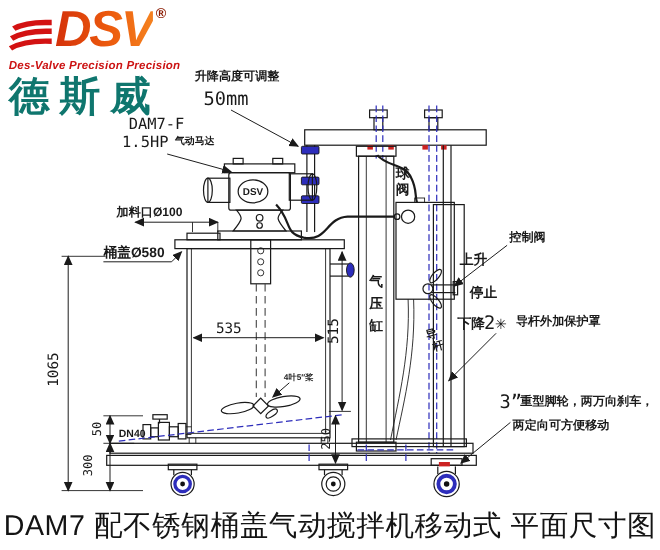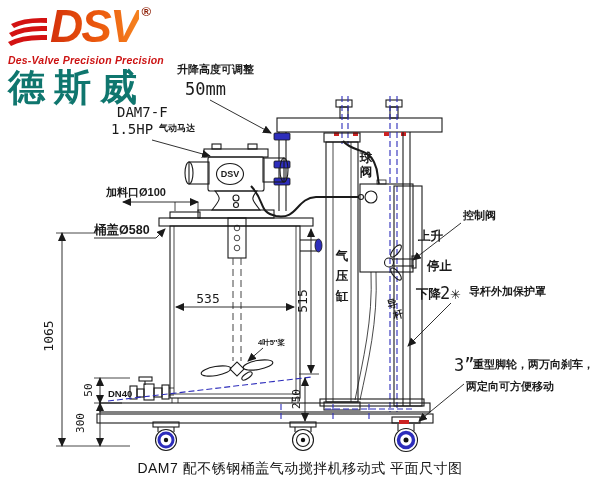--- a/index.html
+++ b/index.html
@@ -15,21 +15,21 @@
     background:linear-gradient(90deg,#d4310a 0%,#ec5a0d 55%,#f5821f 100%);
     -webkit-background-clip:text;background-clip:text;
     -webkit-text-fill-color:transparent;color:#e8490b;
   }
   .reg{font-size:13px;color:#8b1a00;font-weight:700;margin-left:3px;margin-top:2px;}
   .tagline{font-size:10.5px;font-weight:700;font-style:italic;color:#cc1313;letter-spacing:.2px;margin-top:-4px;}
   .cn-name{font-size:37px;font-weight:700;color:#0f766e;letter-spacing:9px;line-height:1;margin-top:3px;}
   .drawing{position:absolute;left:0;top:0;}
   .caption{
     position:absolute;left:0;top:460px;width:600px;text-align:center;
-    font-size:14px;font-weight:500;color:#141414;letter-spacing:.5px;
+    font-size:26px;font-weight:500;color:#141414;letter-spacing:.5px;
   }
   
   .k{stroke:#1a1a1a;fill:none;stroke-width:1.1;}
   .kt{stroke:#1a1a1a;fill:none;stroke-width:.8;}
   .k2{stroke:#1a1a1a;fill:none;stroke-width:2;}
   .dm{stroke:#1a1a1a;fill:none;stroke-width:.9;}
   .bd{stroke:#2d2dbb;fill:none;stroke-width:1.1;stroke-dasharray:6 3;}
   .sd{stroke:#444;fill:none;stroke-width:1;stroke-dasharray:7 4;}
   .bluefill{fill:#2d2dbb;stroke:#111;stroke-width:.8;}
   .redfill{fill:#cc2222;stroke:none;}

